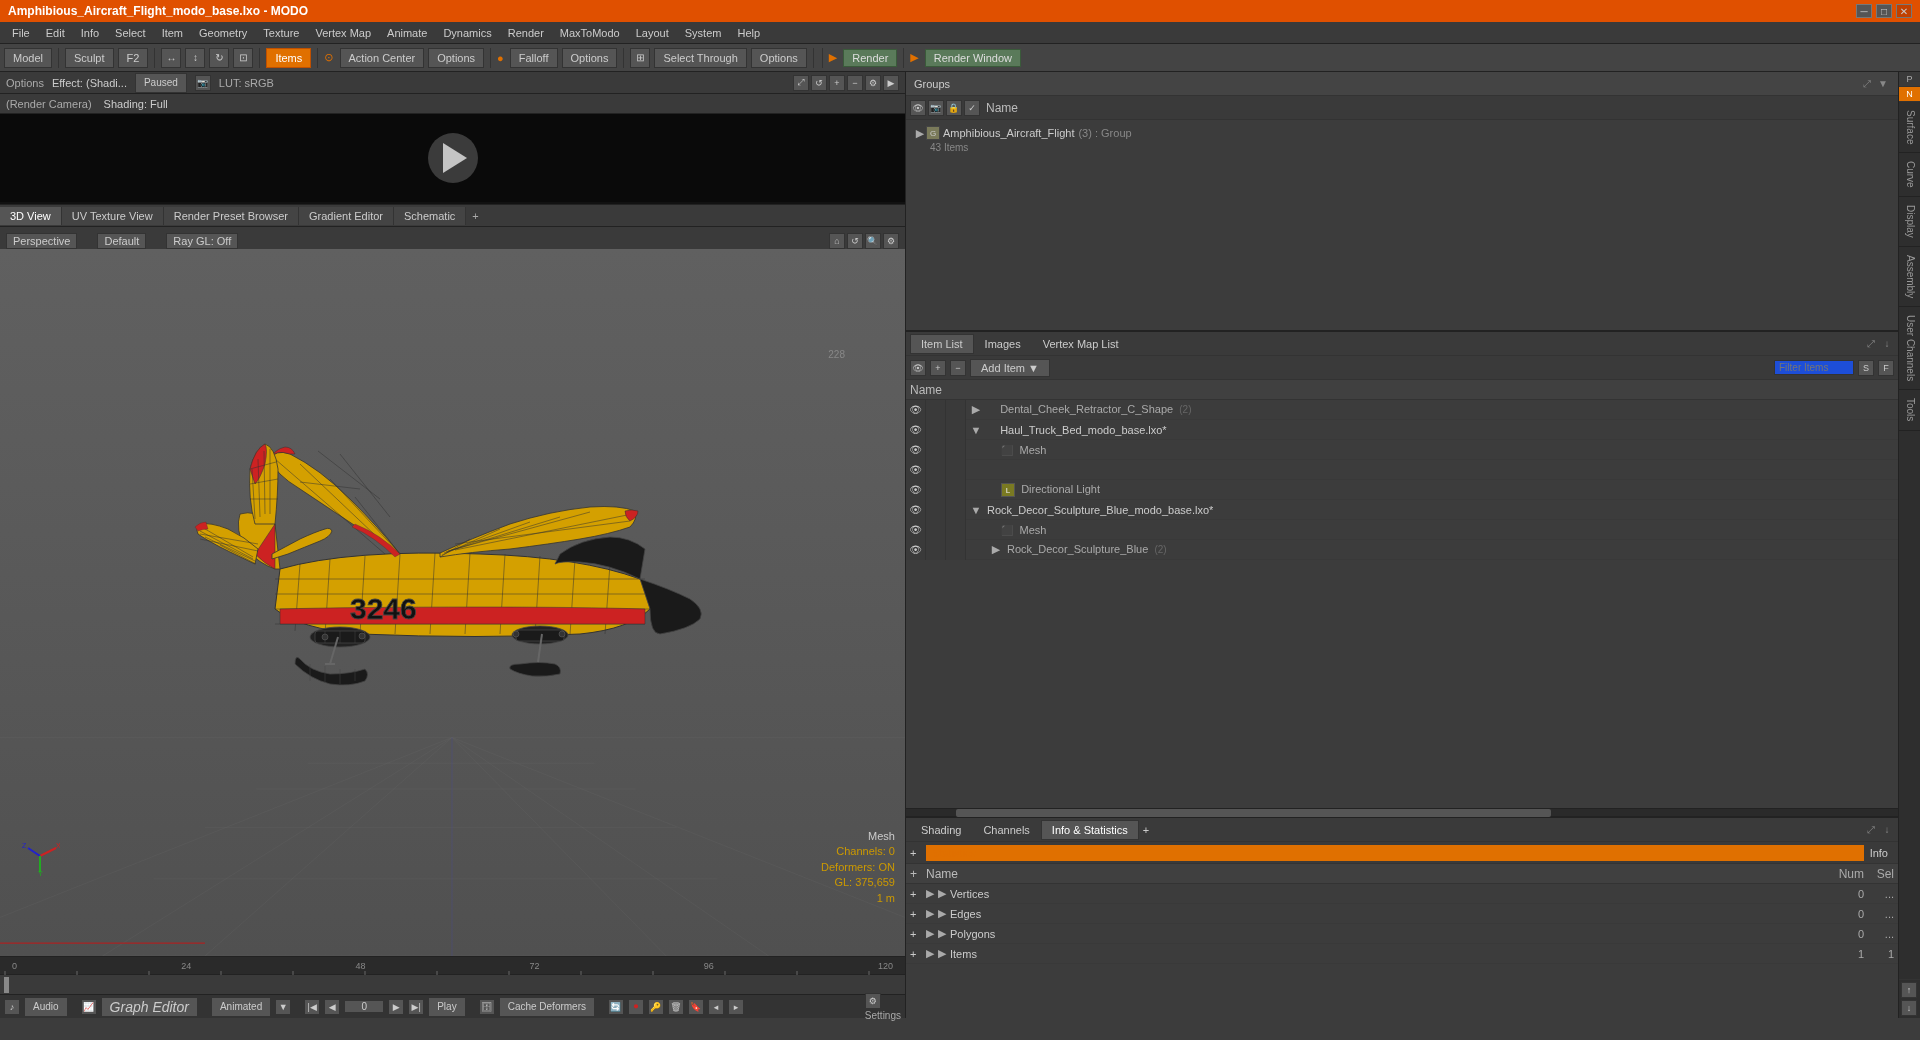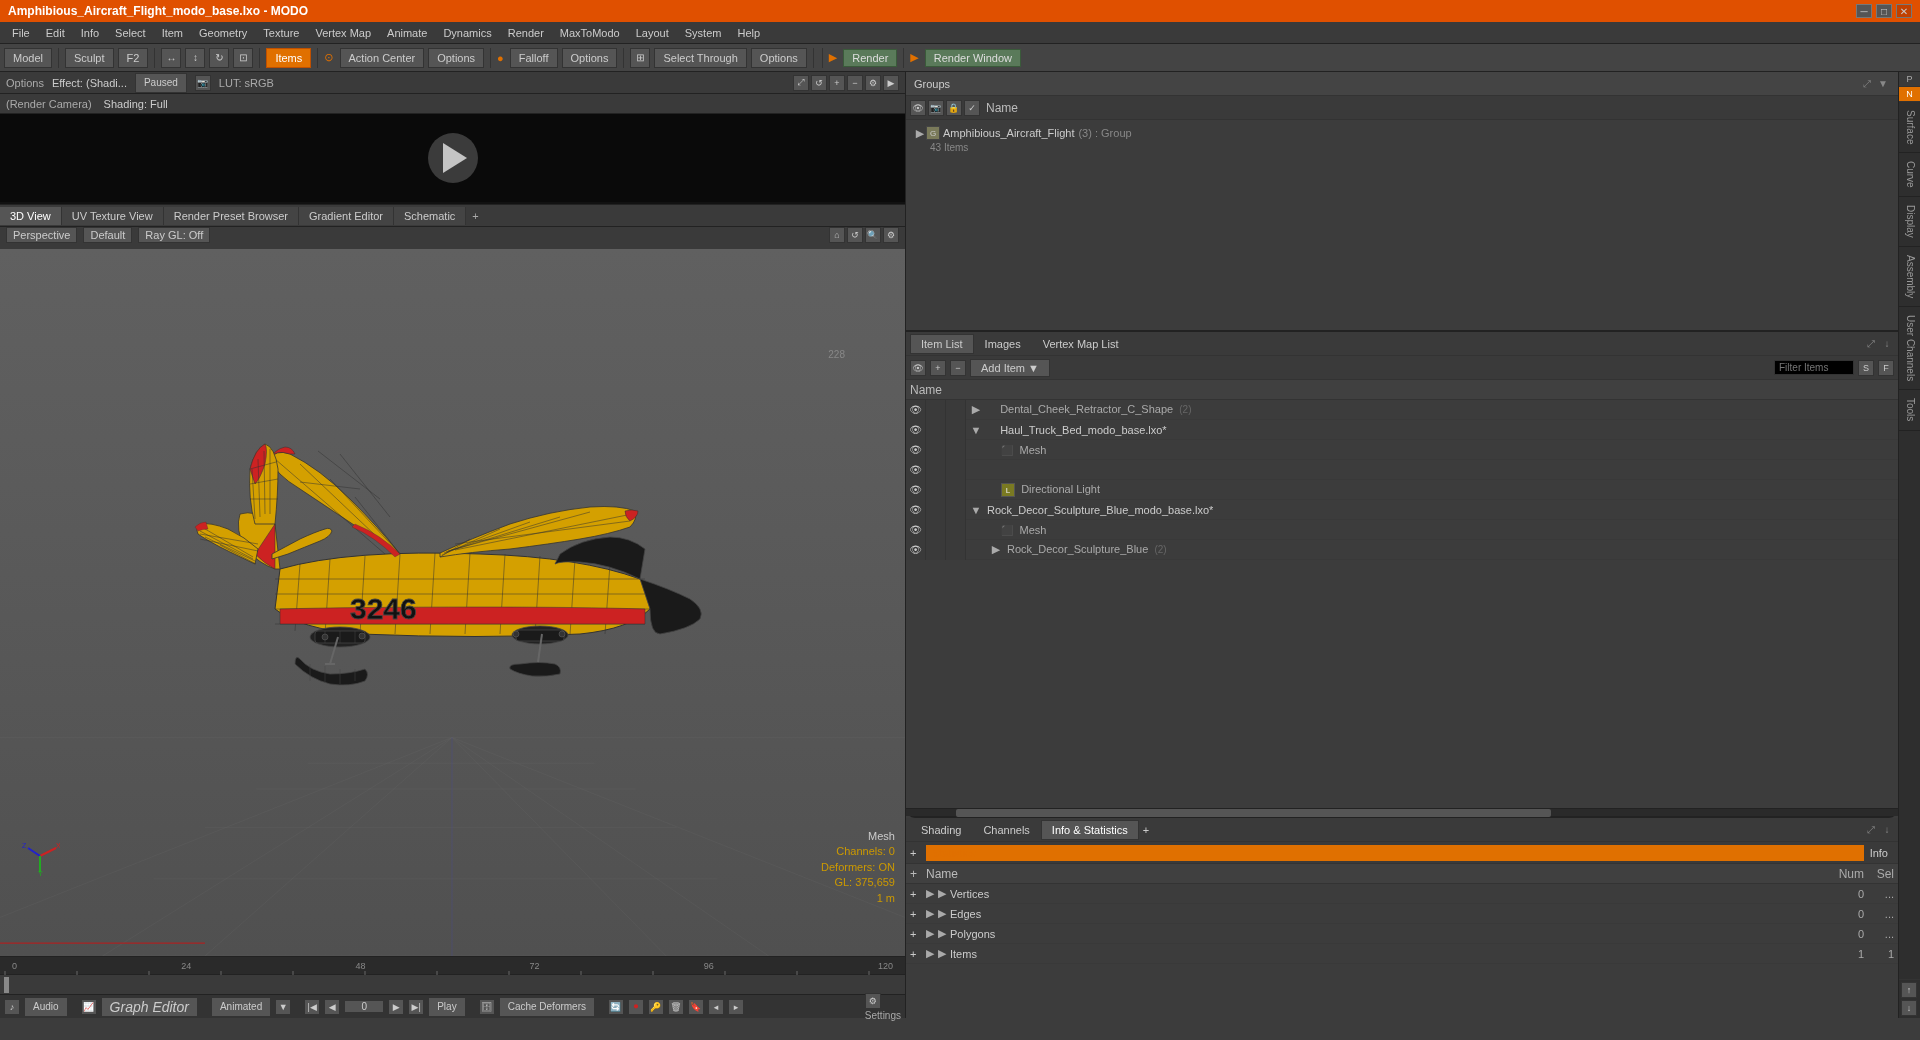--- a/index.html
+++ b/index.html
@@ -36,21 +36,21 @@
     .play-triangle { width: 0; height: 0; border-top: 15px solid transparent; border-bottom: 15px solid transparent; border-left: 24px solid rgba(255,255,255,0.7); margin-left: 5px; }
     
     
     #viewport-tabs { background: #3a3a3a; height: 22px; display: flex; align-items: center; padding: 0; border-bottom: 1px solid #222; }
     .vp-tab { padding: 3px 10px; color: #ccc; cursor: pointer; font-size: 11px; border-right: 1px solid #333; background: #444; }
     .vp-tab.active { background: #555; color: white; }
     .vp-tab-add { padding: 3px 6px; color: #aaa; cursor: pointer; }
     
     
     #viewport { flex: 1; background: #5a5a5a; position: relative; overflow: hidden; }
-    #vp-header { background: #3a3a3a; height: 22px; display: flex; align-items: flex-start; padding: 0 6px; gap: 6px; position: absolute; top: 0; left: 0; right: 0; z-index: 10; }
+    #vp-header { background: #3a3a3a; height: 22px; display: flex; align-items: flex-end; padding: 0 6px; gap: 20px; position: absolute; top: 0; left: 0; right: 0; z-index: 10; }
     .vp-label { background: #555; border: 1px solid #333; padding: 1px 6px; font-size: 11px; color: #ccc; cursor: pointer; }
     
     
     #scene-bg { position: absolute; top: 22px; left: 0; right: 0; bottom: 0; background: linear-gradient(to bottom, #606060 0%, #5a5a5a 40%, #505050 100%); }
     
     
     #grid-canvas { position: absolute; top: 0; left: 0; width: 100%; height: 100%; }
     
     
     #timeline { height: 38px; background: #333; border-top: 1px solid #222; }
@@ -506,21 +506,21 @@
           <div class="tree-item">
             <span class="tree-arrow">▶</span>
             <span class="tree-icon group-icon">G</span>
             <span>Amphibious_Aircraft_Flight</span>
             <span style="color:#888;margin-left:4px;">(3) : Group</span>
           </div>
           <div style="padding-left:20px;color:#888;font-size:10px;">43 Items</div>
         </div>
       </div>
 
-      <div id="items-panel" style="flex:1;display:flex;flex-direction:column;min-height:0;border-radius:9px;">
+      <div id="items-panel" style="flex:1;display:flex;flex-direction:column;min-height:0;">
         <div id="items-tabs">
           <div class="panel-tab active">Item List</div>
           <div class="panel-tab">Images</div>
           <div class="panel-tab">Vertex Map List</div>
           <div style="margin-left:auto;display:flex;gap:2px;">
             <div class="panel-resize-btn">⤢</div>
             <div class="panel-resize-btn">↓</div>
           </div>
         </div>
         <div id="items-toolbar" style="display:flex;align-items:center;padding:2px 4px;gap:4px;">
@@ -528,21 +528,21 @@
           <div class="sm-icon">+</div>
           <div class="sm-icon">−</div>
 
           <div style="display:flex;flex:1;align-items:center;gap:4px;">
             <div class="add-item-btn">
               <span>Add Item</span>
               <span>▼</span>
             </div>
           </div>
 
-          <input type="text" style="background: #000000; border: 1px solid rgb(51, 51, 51); color: rgb(204, 204, 204); font-size: 10px; padding: 1px 4px; width: 80px;" placeholder="Filter Items">
+          <input type="text" style="background: #1d4ed8; border: 1px solid rgb(51, 51, 51); color: rgb(204, 204, 204); font-size: 10px; padding: 1px 4px; width: 80px;" placeholder="Filter Items">
           <div class="sm-icon">S</div>
           <div class="sm-icon">F</div>
         </div>
 
         <div class="col-header">
           <span>Name</span>
         </div>
         <div id="items-content" style="flex:1;overflow-y:auto;">
 
           <div class="item-row">

